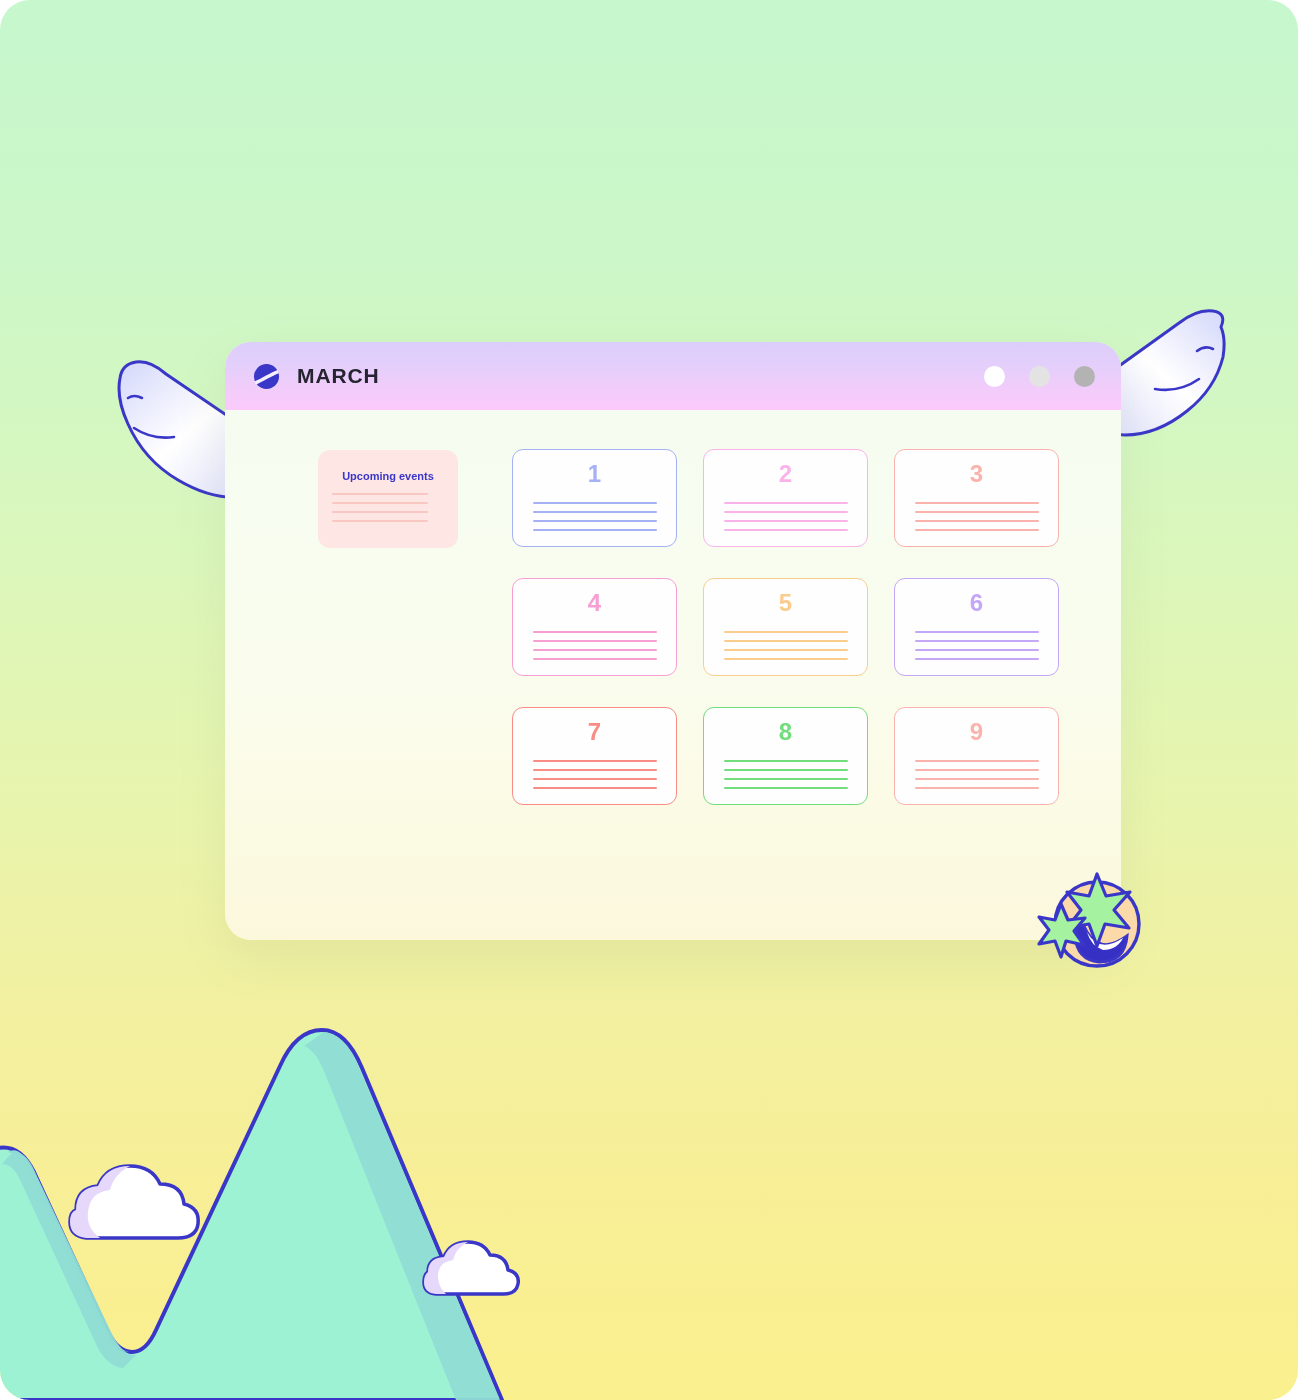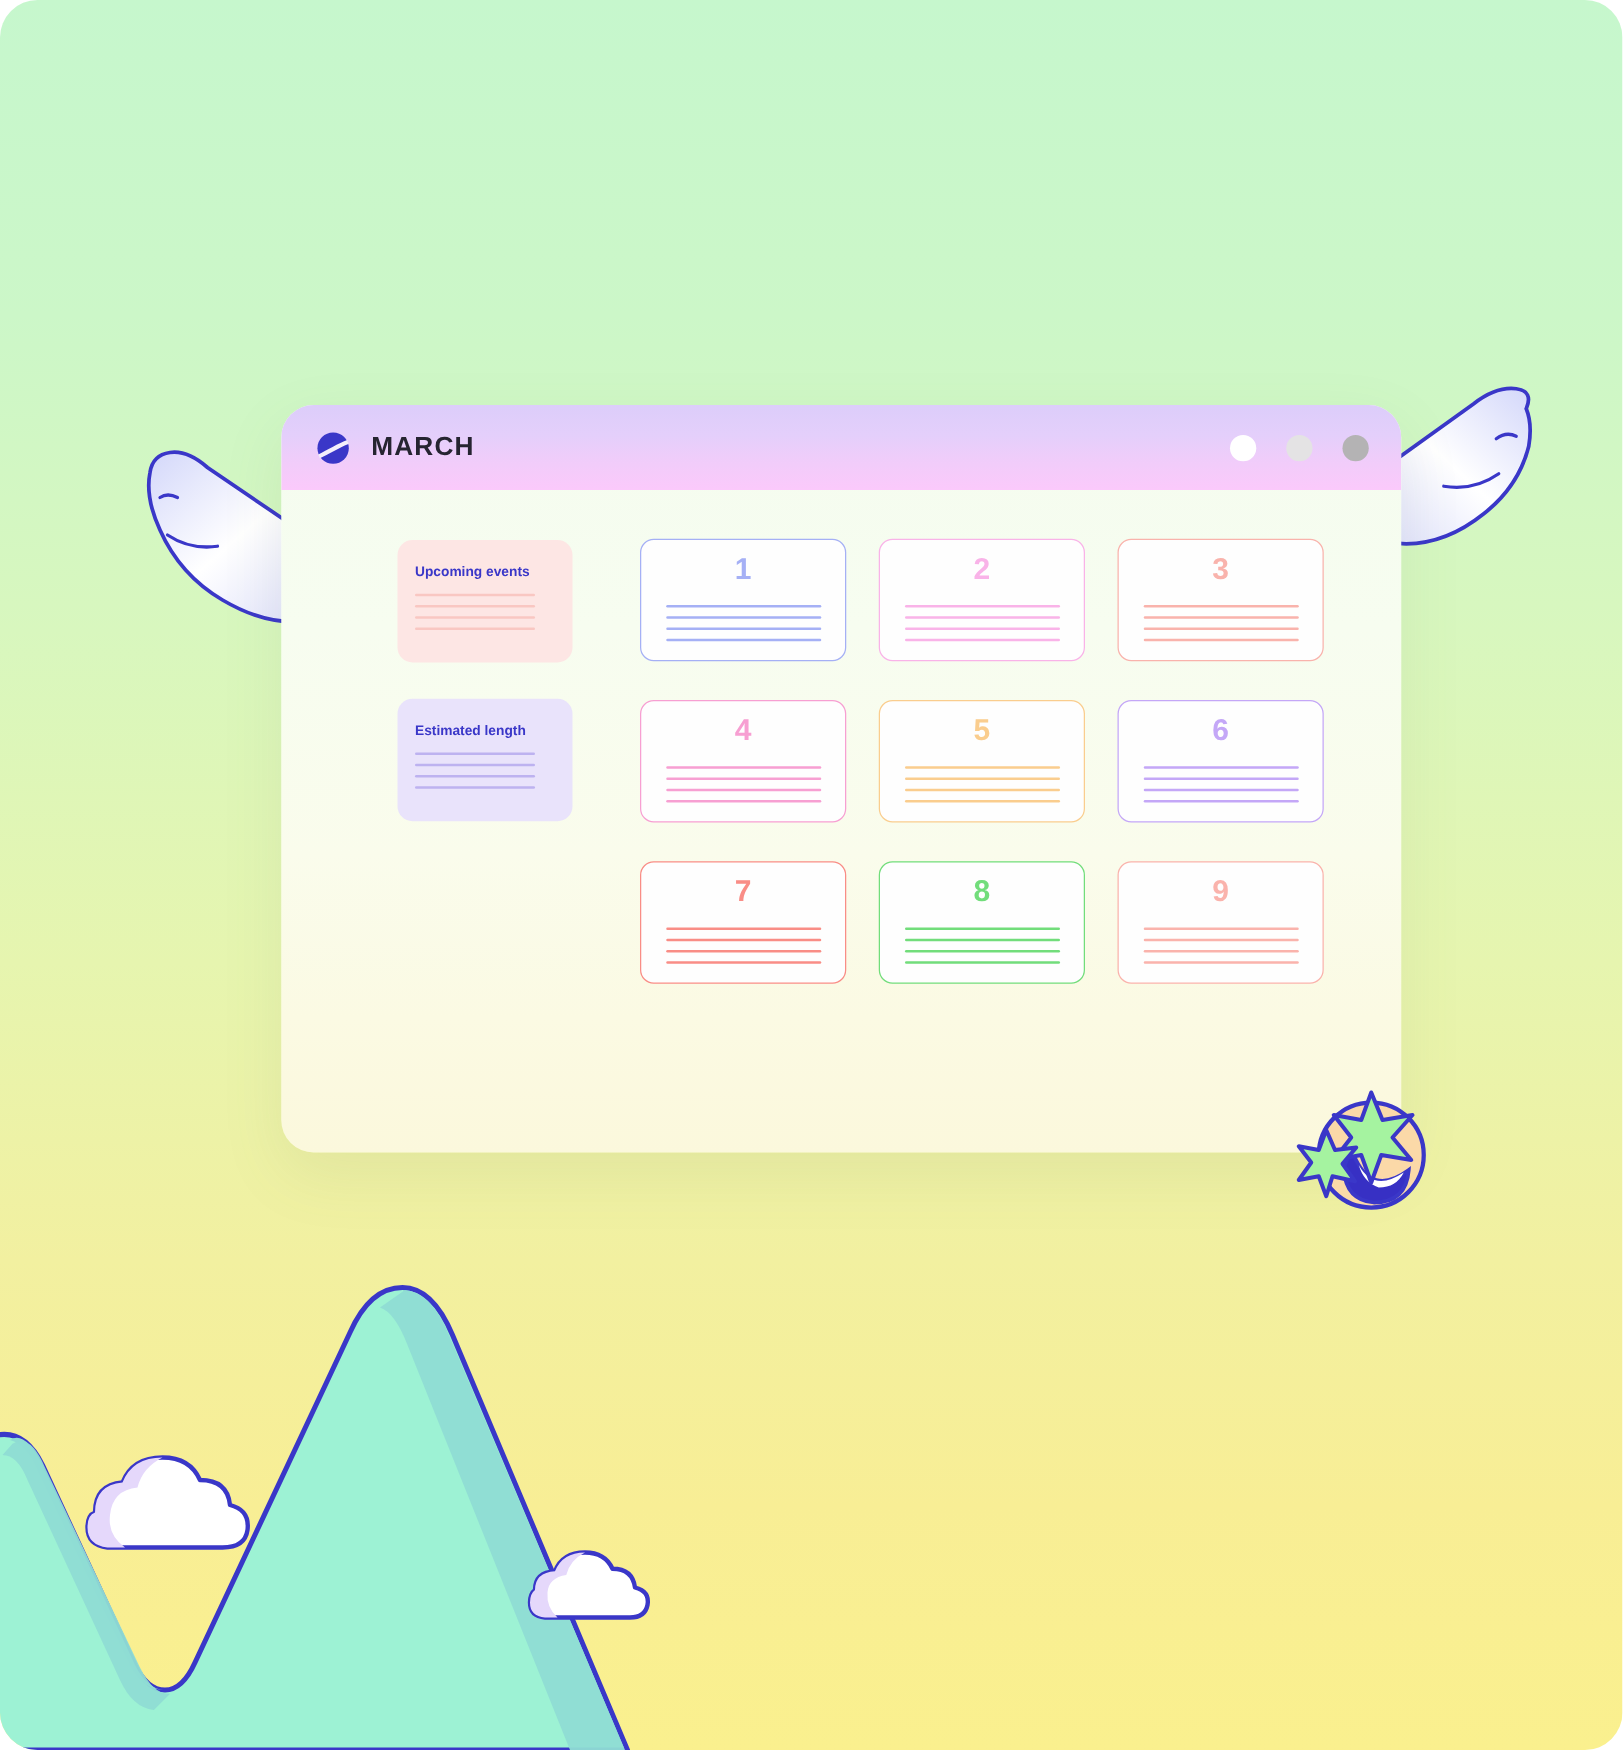--- a/index.html
+++ b/index.html
@@ -32,21 +32,21 @@
 
   #mountains { left: -10px; bottom: 0; width: 600px; height: 420px; }
   #wing-left  { left: 108px; top: 352px; width: 175px; height: 160px; z-index: 6; }
   #wing-right { left: 1085px; top: 305px; width: 150px; height: 140px; z-index: 6; }
   #emoji      { left: 1035px; top: 862px; width: 120px; height: 115px; z-index: 8; }
 
   
   #window {
     position: absolute;
     left: 225px;
-    top: 324px;
+    top: 342px;
     width: 896px;
     height: 598px;
     border-radius: 26px;
     overflow: hidden;
     z-index: 7;
     background: linear-gradient(180deg,
         #F4FCEF 0%,
         #F7FDF0 30%,
         #FAFCEC 60%,
         #FBFAE3 82%,
@@ -87,23 +87,24 @@
   #window-body {
     display: flex;
     padding: 38px 38px 0 93px;
     gap: 54px;
   }
 
   
   #sidebar {
     display: flex;
     flex-direction: column;
-    gap: 29px;
+    gap: 14px;
     flex: 0 0 140px;
     padding-top: 2px;
+    text-align: center;
   }
   .side-card {
     width: 140px;
     border-radius: 12px;
     padding: 20px 14px 18px 14px;
   }
   .side-card .side-label {
     font-size: 11px;
     font-weight: bold;
     color: #3A37C8;
@@ -196,29 +197,20 @@
       <div id="sidebar">
         <div class="side-card events">
           <div class="side-label">Upcoming events</div>
           <div class="side-lines">
             <i></i>
               <i></i>
               <i></i>
               <i></i>
           </div>
         </div>
-        <div class="side-card length">
-          <div class="side-label">Estimated length</div>
-          <div class="side-lines">
-            <i></i>
-              <i></i>
-              <i></i>
-              <i></i>
-          </div>
-        </div>
       </div>
 
       <div id="card-grid">
           <div class="event-card" style="border-color: rgb(165, 176, 245);">
             <div class="num" style="color: rgb(165, 176, 245);">1</div>
             <div class="card-lines">
               <i style="background: rgb(165, 176, 245);"></i>
               <i style="background: rgb(165, 176, 245);"></i>
               <i style="background: rgb(165, 176, 245);"></i>
               <i style="background: rgb(165, 176, 245);"></i>

